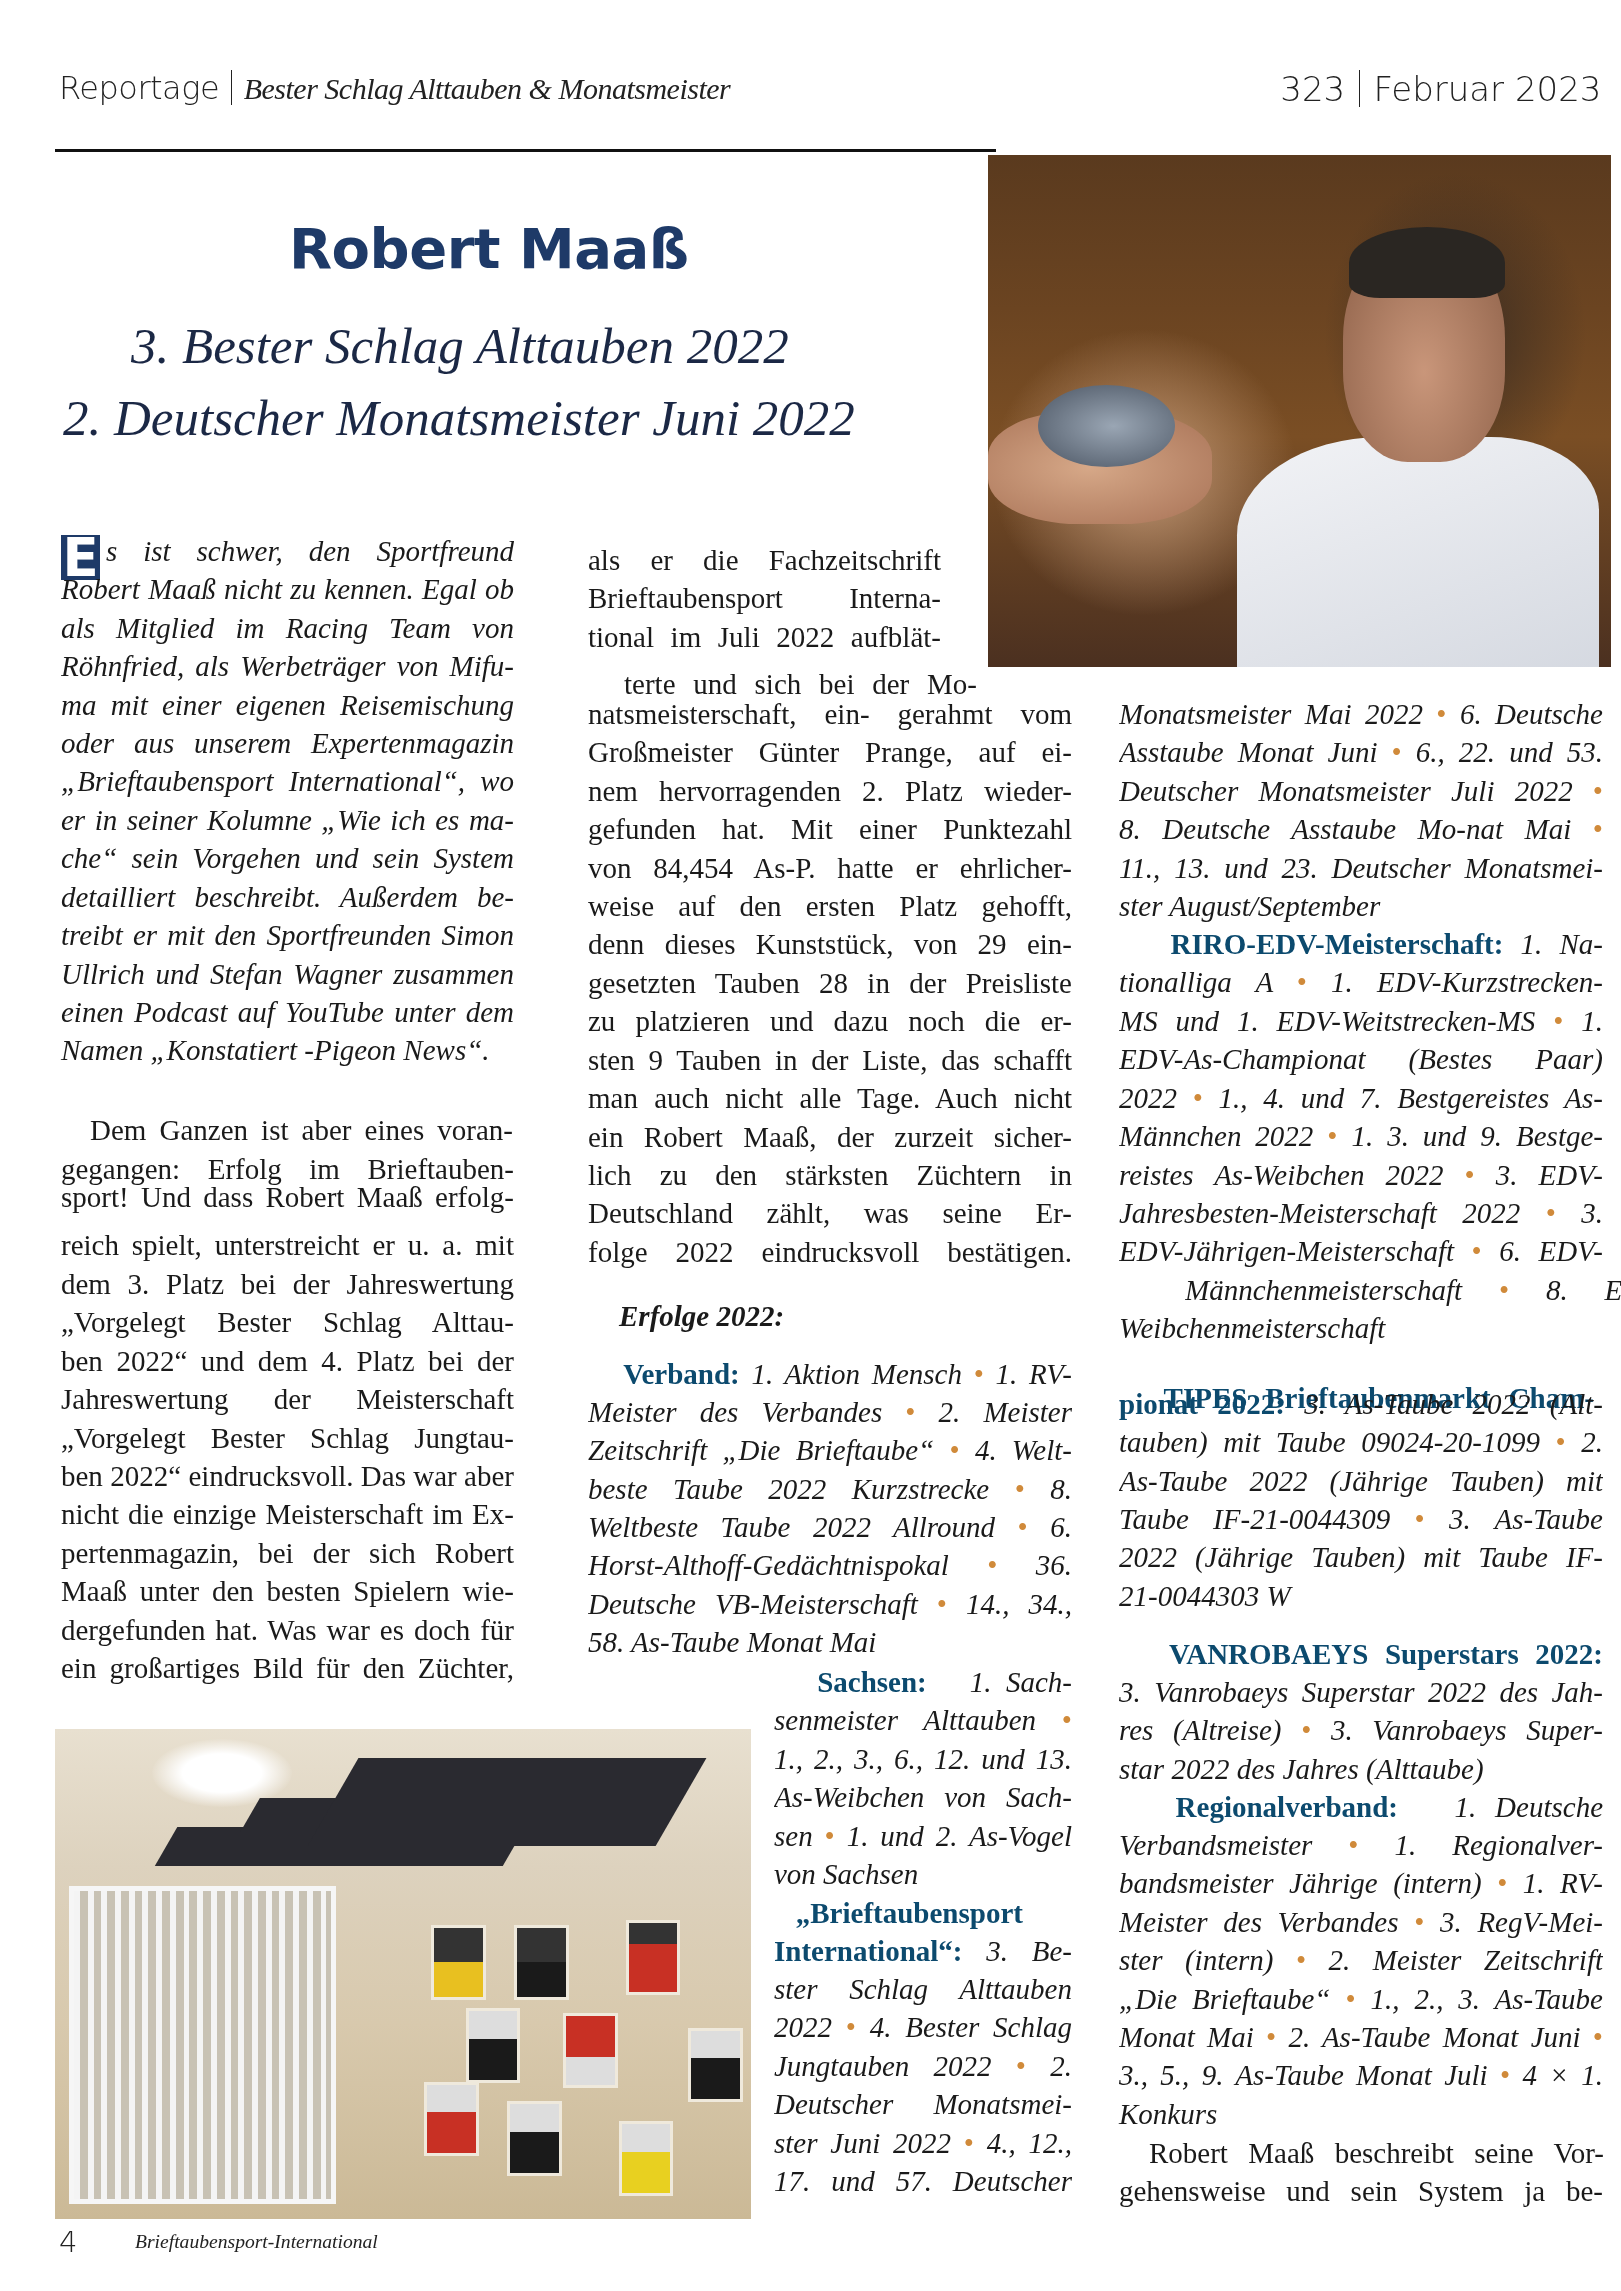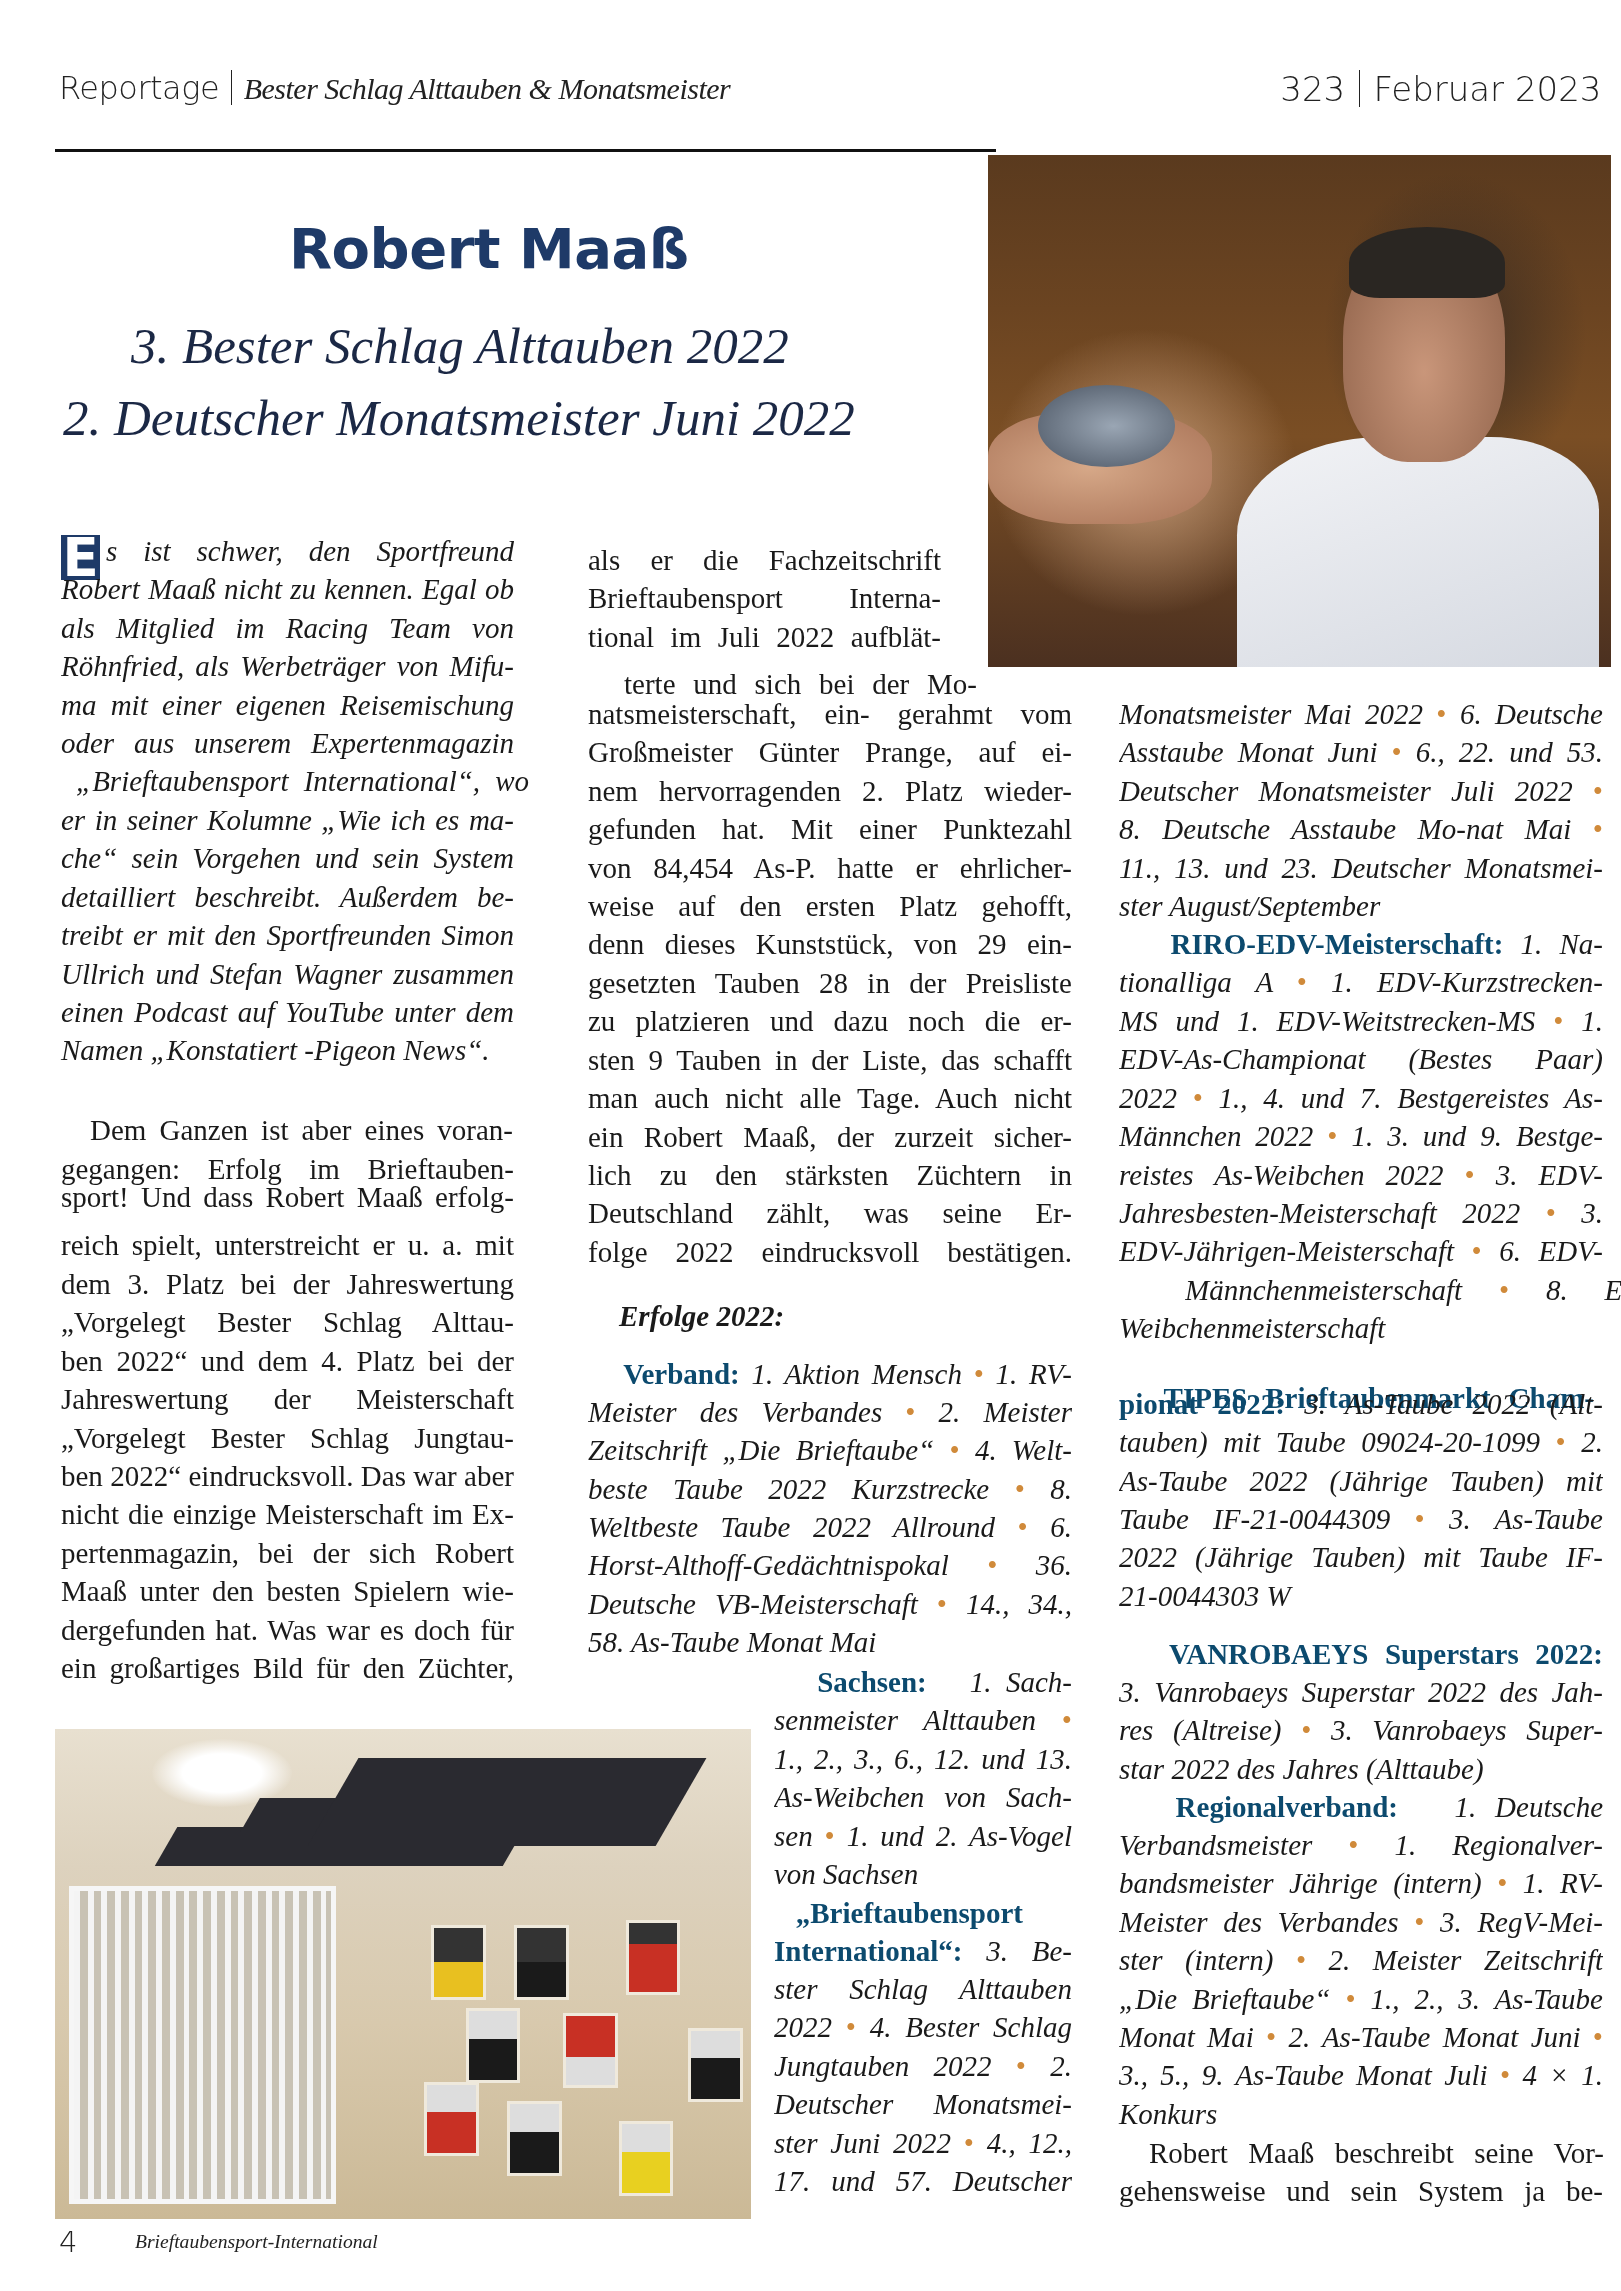--- a/index.html
+++ b/index.html
@@ -69,21 +69,21 @@
 
 <div class="dropcap">E</div>
 
 <div id="col1-it">
     <div class="line it" style="left: 106px; top: 535px; width: 408px; text-align: justify; text-align-last: justify; white-space: normal; height: 39px; overflow: hidden;">s ist schwer, den Sportfreund</div>
     <div class="line it" style="left: 61px; top: 573px; width: 453px; text-align: justify; text-align-last: justify; white-space: normal; height: 39px; overflow: hidden;">Robert Maaß nicht zu kennen. Egal ob</div>
     <div class="line it" style="left: 61px; top: 612px; width: 453px; text-align: justify; text-align-last: justify; white-space: normal; height: 39px; overflow: hidden;">als Mitglied im Racing Team von</div>
     <div class="line it" style="left: 61px; top: 650px; width: 453px; text-align: justify; text-align-last: justify; white-space: normal; height: 39px; overflow: hidden;">Röhnfried, als Werbeträger von Mifu-</div>
     <div class="line it" style="left: 61px; top: 689px; width: 453px; text-align: justify; text-align-last: justify; white-space: normal; height: 39px; overflow: hidden;">ma mit einer eigenen Reisemischung</div>
     <div class="line it" style="left: 61px; top: 727px; width: 453px; text-align: justify; text-align-last: justify; white-space: normal; height: 39px; overflow: hidden;">oder aus unserem Expertenmagazin</div>
-    <div class="line it" style="left: 61px; top: 765px; width: 453px; text-align: justify; text-align-last: justify; white-space: normal; height: 39px; overflow: hidden; margin-left: 15px;">„Brieftaubensport International“, wo</div>
+    <div class="line it" style="left: 61px; top: 765px; width: 453px; text-align: justify; text-align-last: justify; white-space: normal; height: 39px; overflow: hidden;">„Brieftaubensport International“, wo</div>
     <div class="line it" style="left: 61px; top: 804px; width: 453px; text-align: justify; text-align-last: justify; white-space: normal; height: 39px; overflow: hidden;">er in seiner Kolumne „Wie ich es ma-</div>
     <div class="line it" style="left: 61px; top: 842px; width: 453px; text-align: justify; text-align-last: justify; white-space: normal; height: 39px; overflow: hidden;">che“ sein Vorgehen und sein System</div>
     <div class="line it" style="left: 61px; top: 881px; width: 453px; text-align: justify; text-align-last: justify; white-space: normal; height: 39px; overflow: hidden;">detailliert beschreibt. Außerdem be-</div>
     <div class="line it" style="left: 61px; top: 919px; width: 453px; text-align: justify; text-align-last: justify; white-space: normal; height: 39px; overflow: hidden;">treibt er mit den Sportfreunden Simon</div>
     <div class="line it" style="left: 61px; top: 958px; width: 453px; text-align: justify; text-align-last: justify; white-space: normal; height: 39px; overflow: hidden;">Ullrich und Stefan Wagner zusammen</div>
     <div class="line it" style="left: 61px; top: 996px; width: 453px; text-align: justify; text-align-last: justify; white-space: normal; height: 39px; overflow: hidden;">einen Podcast auf YouTube unter dem</div>
     <div class="line it" style="left: 61px; top: 1034px; width: 453px;">Namen „Konstatiert -Pigeon News“.</div>
   </div>
 <div id="col1-rm">
     <div class="line rm" style="left: 90px; top: 1114px; width: 423px; text-align: justify; text-align-last: justify; white-space: normal; height: 39px; overflow: hidden;">Dem Ganzen ist aber eines voran-</div>

